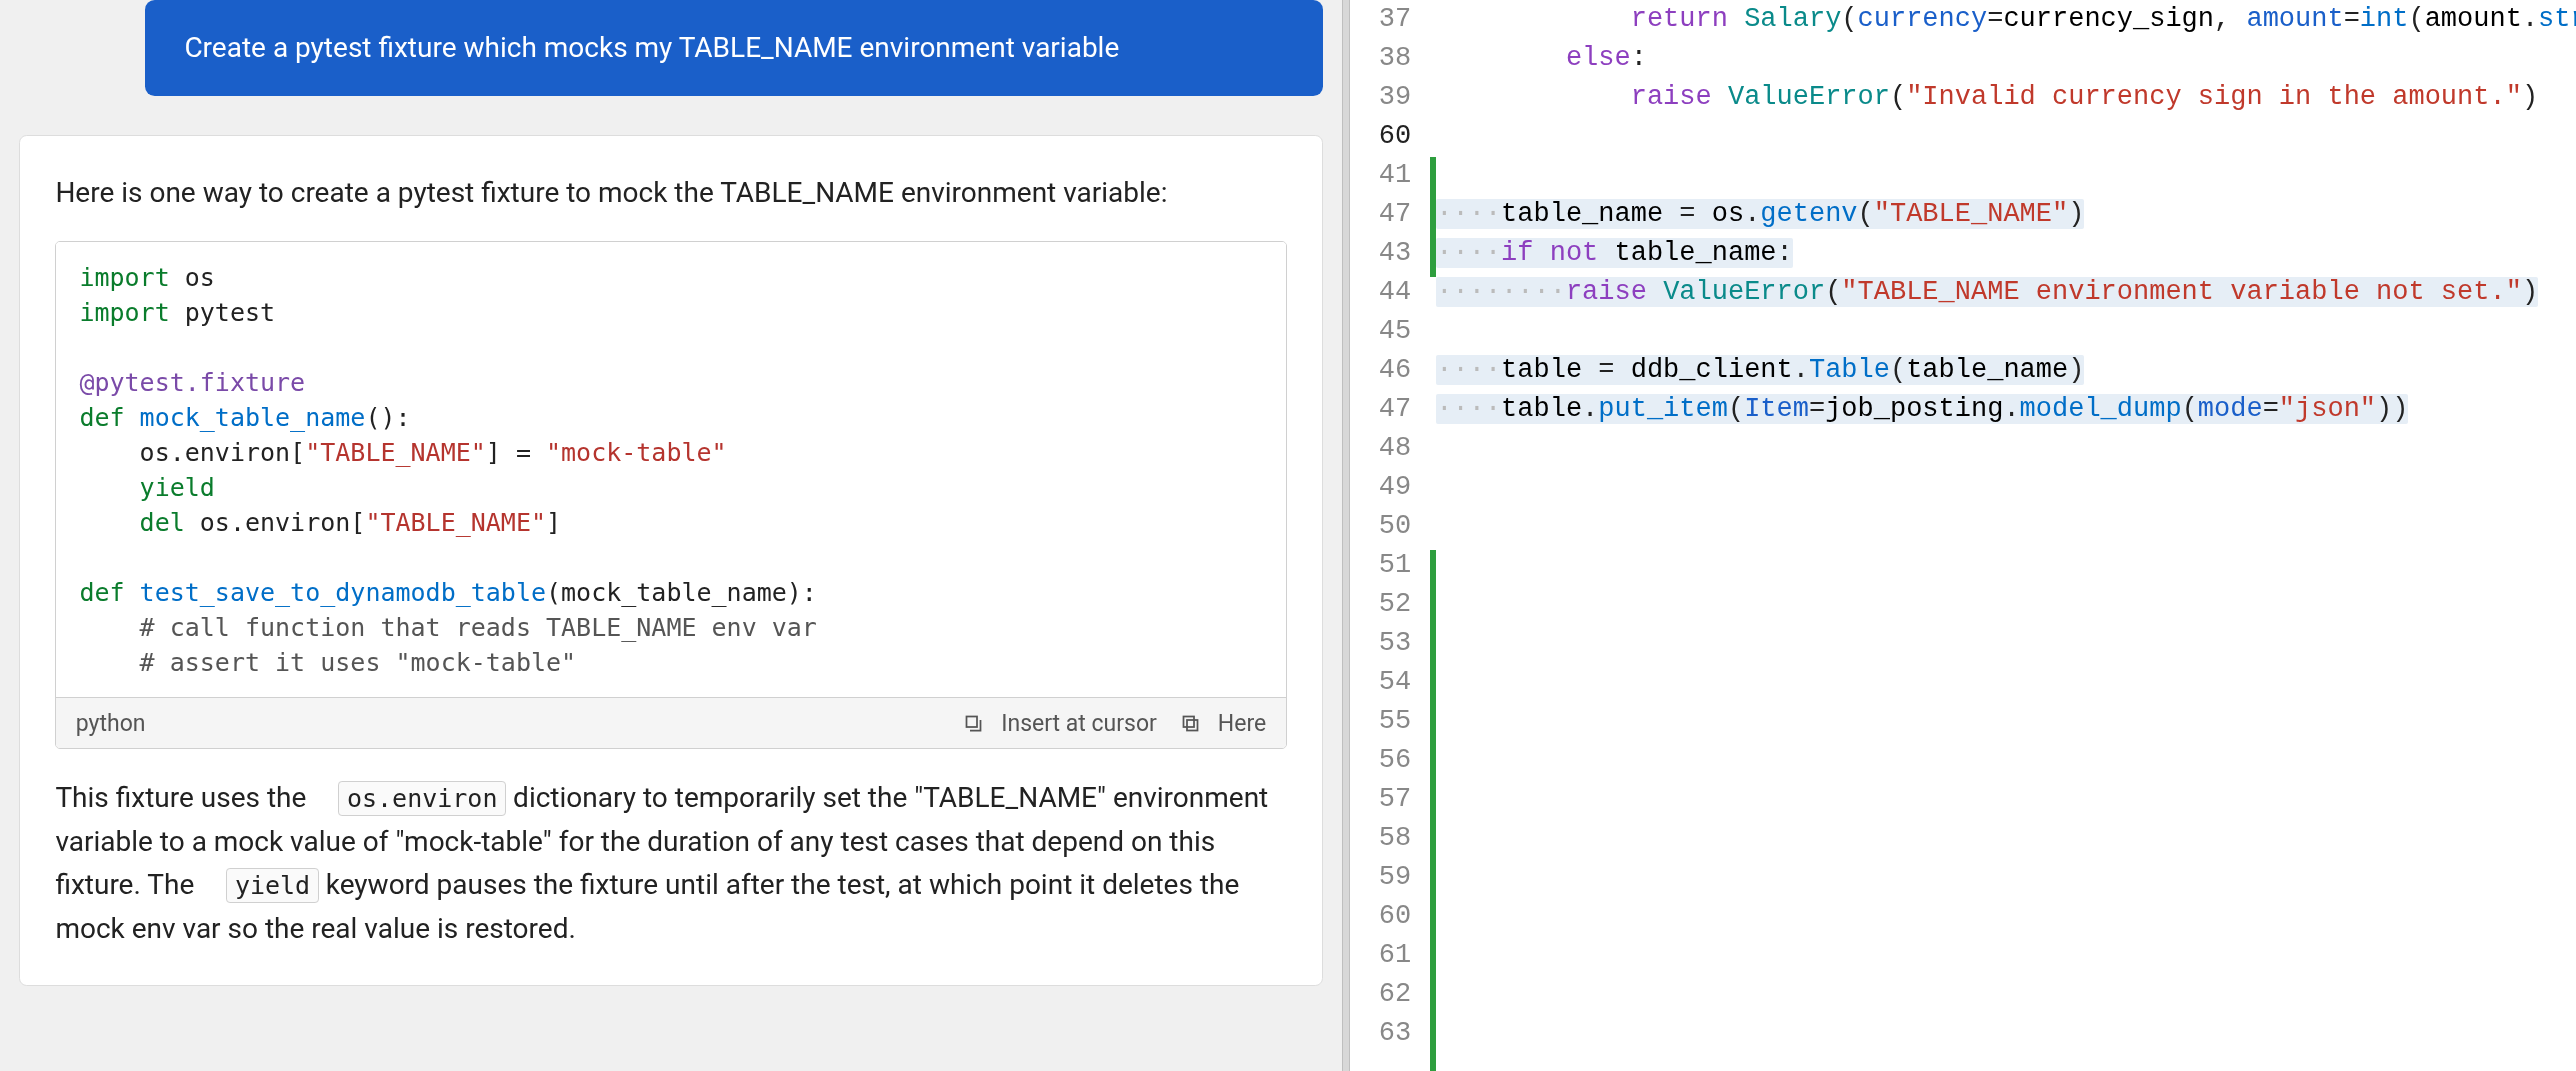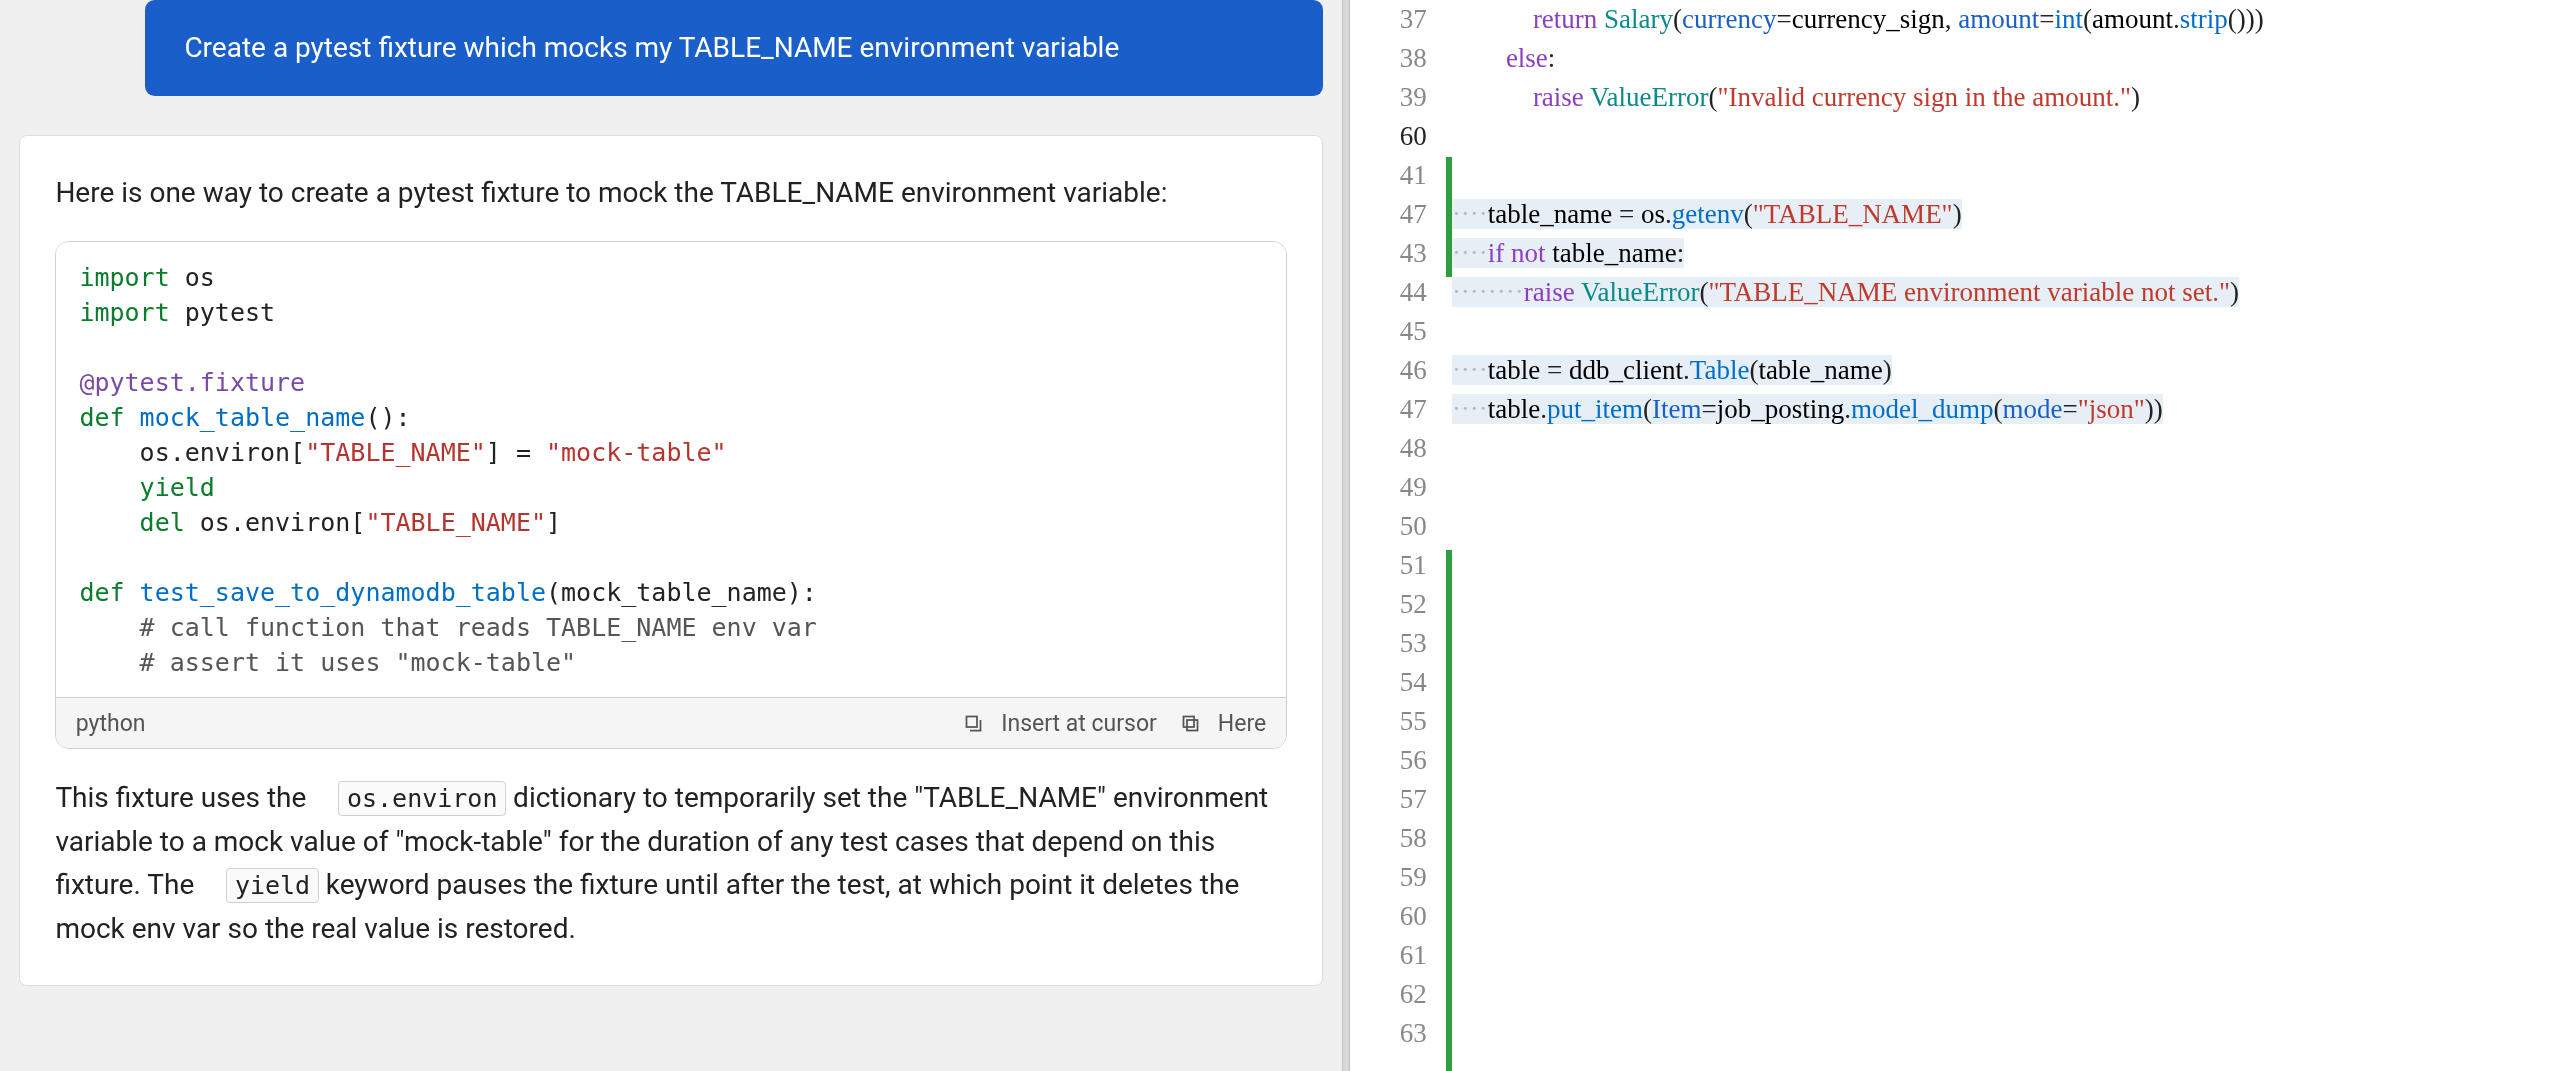--- a/index.html
+++ b/index.html
@@ -33,21 +33,21 @@
     padding: 35px;
   }
   .response-intro {
     font-size: 28px;
     line-height: 1.55;
     color: #222;
     margin-bottom: 27px;
   }
   .code-block-wrap {
     border: 1px solid #d0d0d0;
-    border-radius: 14px;
+    border-radius: 5px;
     overflow: hidden;
     margin-bottom: 27px;
   }
   .code-block {
     font-family: "SF Mono", Menlo, Consolas, monospace;
     font-size: 25px;
     line-height: 1.4;
     padding: 17.4px 23px;
     background: #fff;
     white-space: pre;
@@ -97,25 +97,24 @@
     width: 7.7px;
     background: #d8d8d8;
     border-left: 1px solid #bfbfbf;
     border-right: 1px solid #bfbfbf;
   }
 
   .right-panel {
     flex: 1;
     background: #fff;
     display: flex;
-    font-family: Liberation Serif, serif;
+    font-family: Liberation Mono, monospace;
     font-size: 27px;
     line-height: 1.45;
     overflow: hidden;
-    padding-left: 21px;
   }
   .gutter {
     text-align: right;
     color: #888;
     padding: 0 17.4px 0 29px;
     user-select: none;
     border-right: 2.9px solid transparent;
     position: relative;
   }
   .gutter-line { height: 39px; line-height: 39px; }

